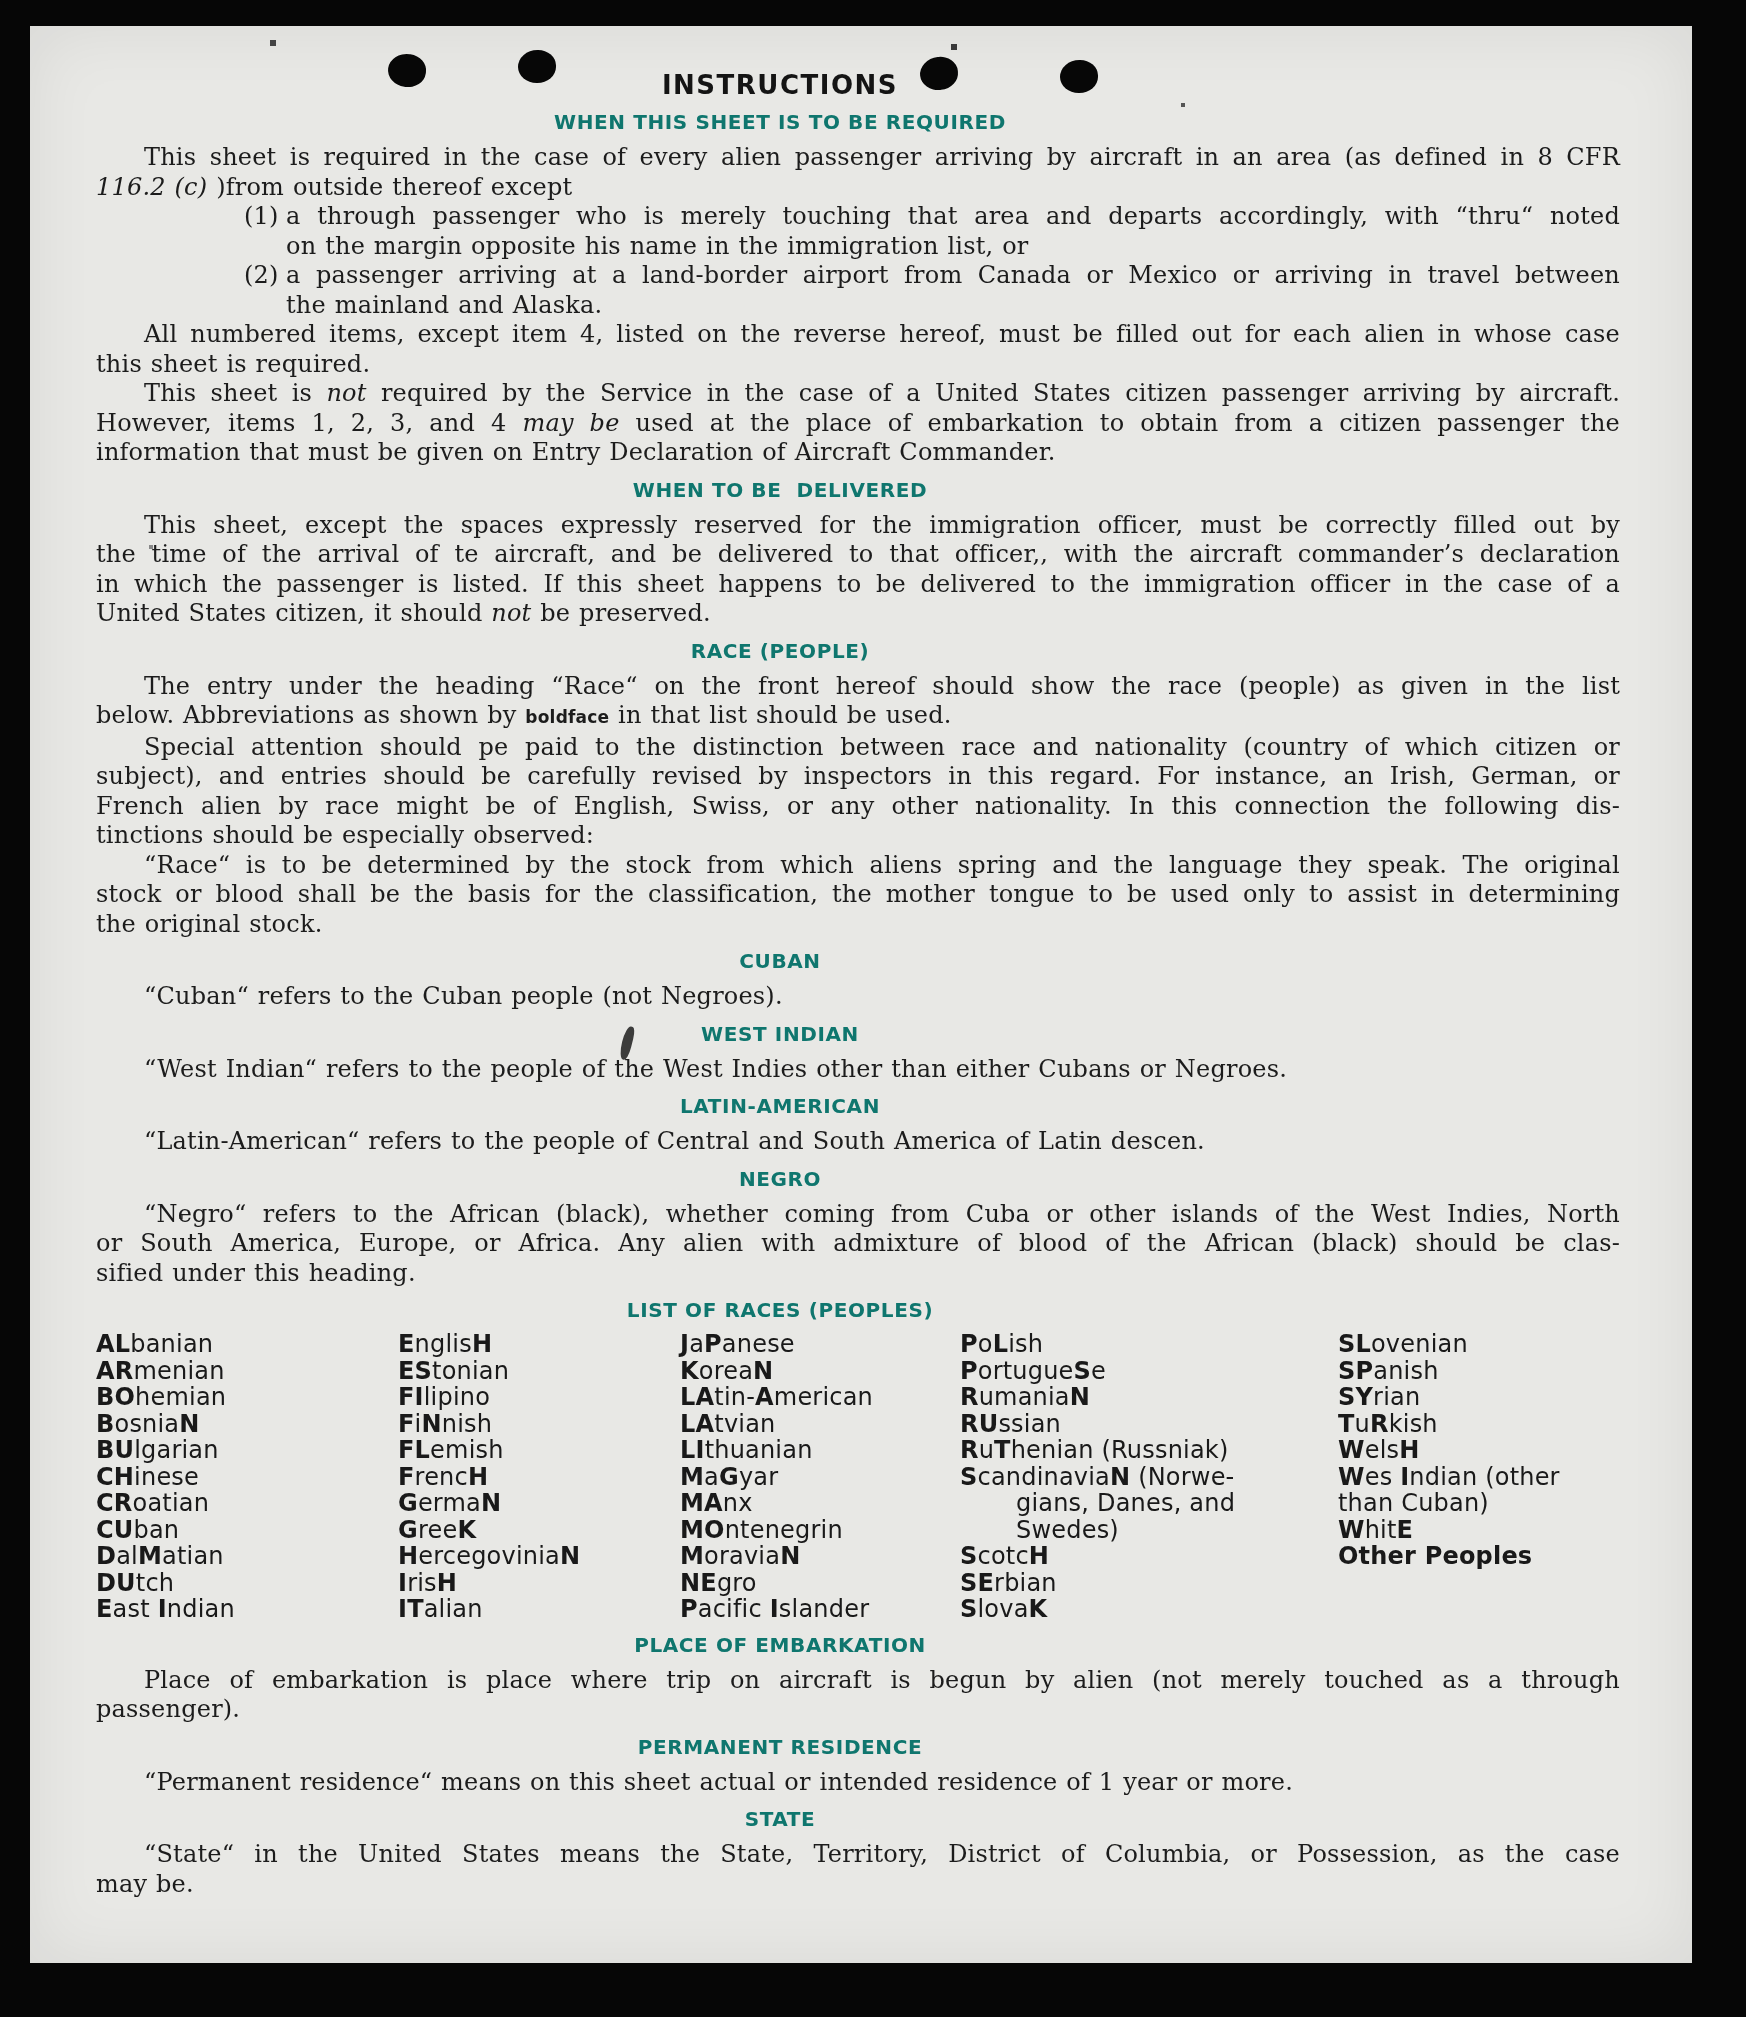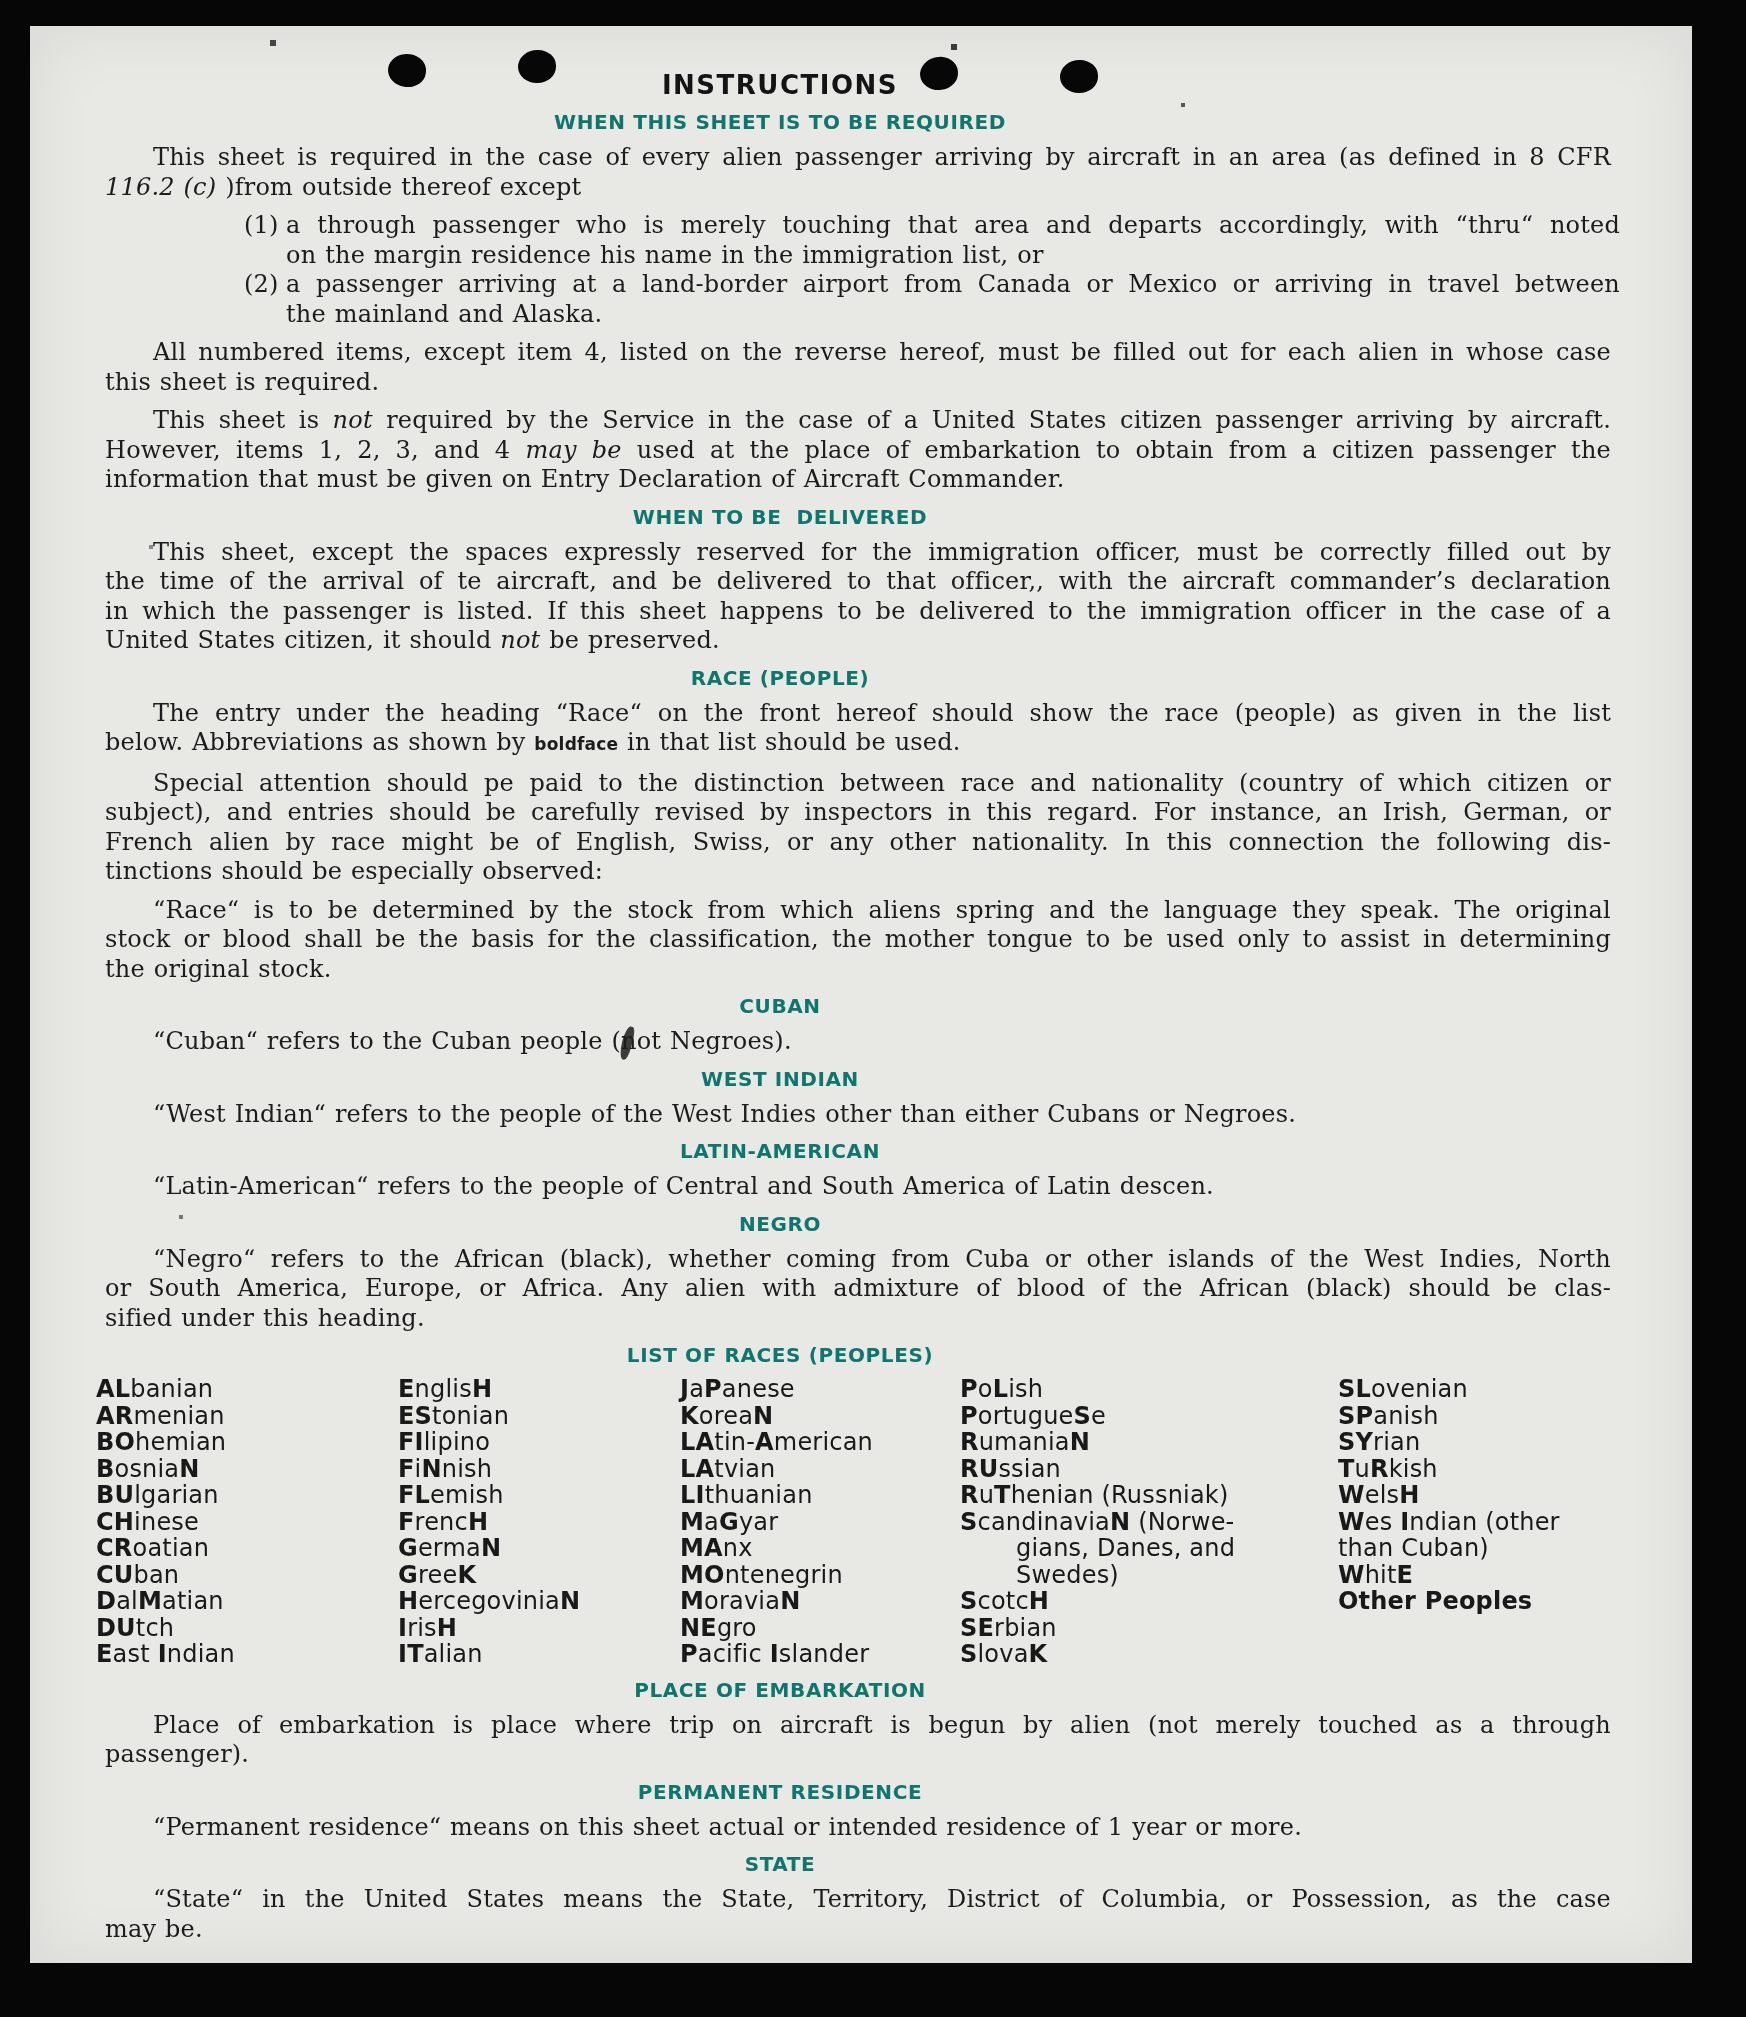--- a/index.html
+++ b/index.html
@@ -15,21 +15,21 @@
   .specks{position:absolute;left:0;top:0;width:2px;height:2px;background:transparent;
           box-shadow:242px 16px 0 2px #444, 923px 20px 0 2px #3a3a3a, 1152px 78px 0 1px #555,
                      150px 1190px 0 1px #777, 120px 520px 0 1px #888;}
   .ink-mark{position:absolute;left:592px;top:1000px;width:10px;height:34px;background:#1d1d1d;
             border-radius:60% 40% 50% 60%;transform:rotate(14deg);opacity:.85;}
   .content{position:absolute;left:66px;top:44px;width:1524px;color:#1c1c1c;}
   .doc-title{font-family:"DejaVu Sans",sans-serif;font-weight:bold;font-size:26px;
              letter-spacing:1.5px;text-align:center;margin:0 156px 10px 0;color:#141414;}
   .sec-h{font-family:"DejaVu Sans",sans-serif;font-weight:bold;font-size:20px;letter-spacing:.6px;
          text-align:center;margin:10px 156px 9px 0;color:#0f766e;white-space:pre-wrap;}
-  .para{margin:9px;font-size:24px;line-height:29.5px;word-spacing:1px;letter-spacing:.2px;}
+  .para{margin:0;font-size:24px;line-height:29.5px;word-spacing:1px;letter-spacing:.2px;}
   .line{min-height:29.5px;}
   .line.just{text-align:justify;text-align-last:justify;}
   .line.indent{text-indent:48px;}
   .para i{font-style:italic;}
   .para b{font-family:"DejaVu Sans",sans-serif;font-size:17px;font-weight:bold;}
   .li{position:relative;padding-left:190px;margin:0;font-size:24px;line-height:29.5px;
       word-spacing:1px;letter-spacing:.2px;}
   .li .marker{position:absolute;left:148px;top:0;}
   .races{display:flex;margin-top:4px;font-family:"DejaVu Sans",sans-serif;font-size:24px;
          line-height:26.5px;color:#191919;letter-spacing:.2px;}
@@ -54,21 +54,21 @@
       <div id="sections">
           <section>
             <h2 class="sec-h">WHEN THIS SHEET IS TO BE REQUIRED</h2>
             <div class="para">
               <div class="line just indent">This sheet is required in the case of every alien passenger arriving by aircraft in an area (as defined in 8 CFR</div>
               <div class="line"><i>116.2 (c)</i> )from outside thereof except</div>
             </div>
             <div class="li">
               <span class="marker">(1)</span>
               <div class="line just">a through passenger who is merely touching that area and departs accordingly, with “thru“ noted</div>
-              <div class="line">on the margin residence his name in the immigration list, or</div>
+              <div class="line">on the margin opposite his name in the immigration list, or</div>
             </div>
             <div class="li">
               <span class="marker">(2)</span>
               <div class="line just">a passenger arriving at a land-border airport from Canada or Mexico or arriving in travel between</div>
               <div class="line">the mainland and Alaska.</div>
             </div>
             <div class="para">
               <div class="line just indent">All numbered items, except item 4, listed on the reverse hereof, must be filled out for each alien in whose case</div>
               <div class="line">this sheet is required.</div>
             </div>

